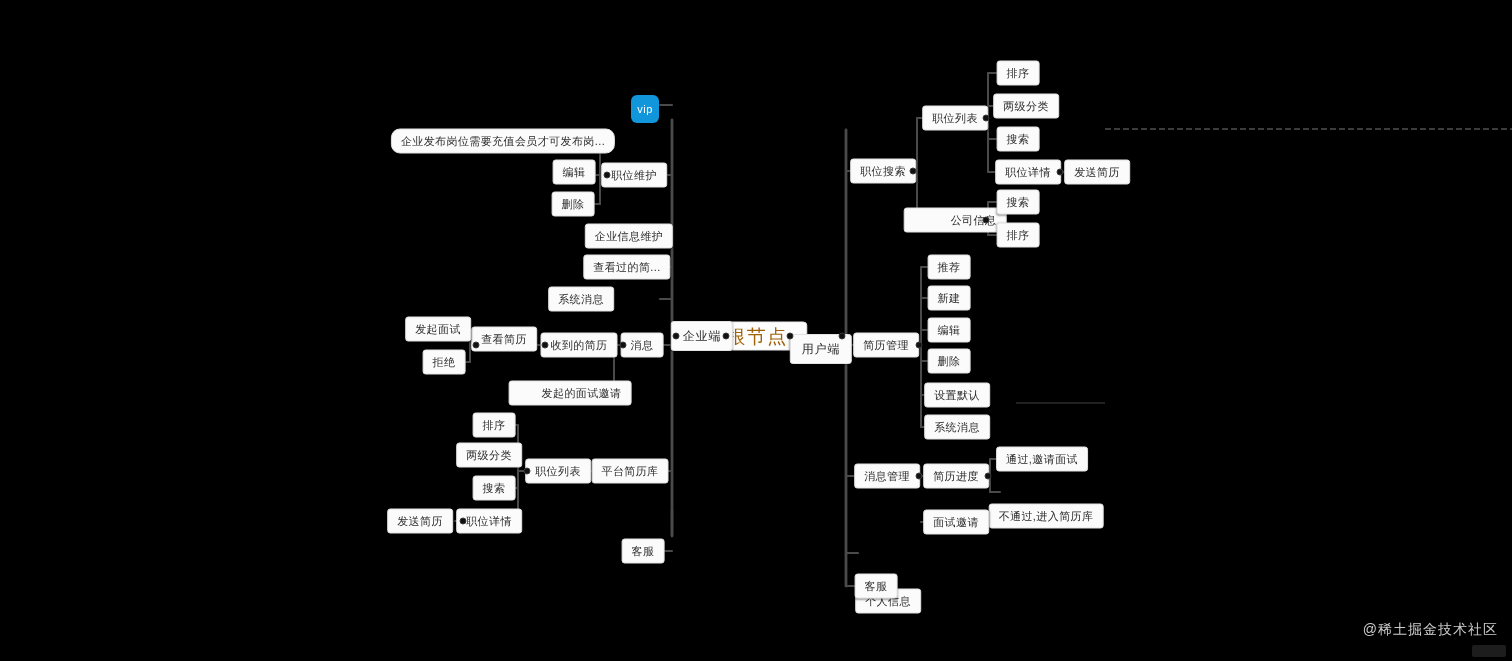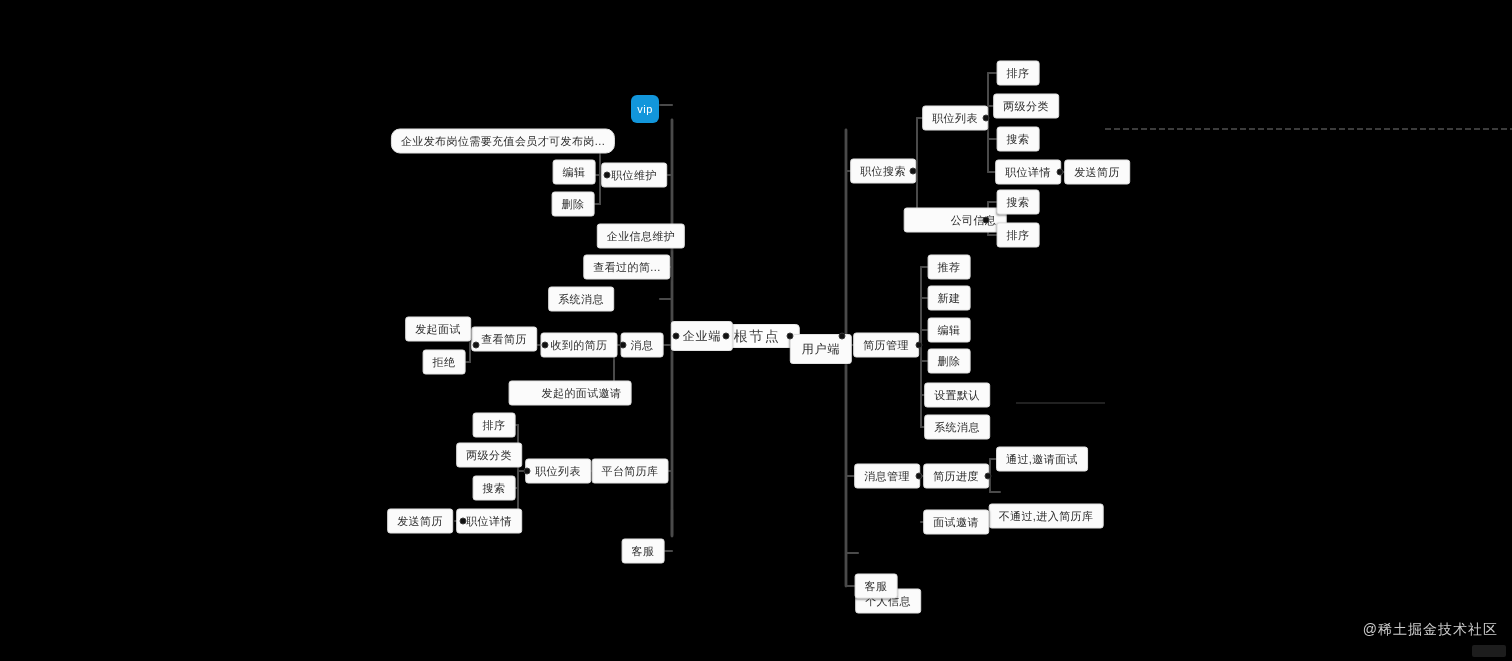--- a/index.html
+++ b/index.html
@@ -33,25 +33,25 @@
     white-space: nowrap;
     display: flex;
     align-items: center;
     justify-content: center;
     padding: 6px 9px;
     box-shadow: 0 1px 2px rgba(0,0,0,0.35);
     transform: translate(-50%, -50%);
     letter-spacing: .4px;
   }
   .node.root {
-    font-size: 14px;
+    font-size: 19px;
     padding: 4px 18px;
     border-radius: 4px;
     background: #fdfdfd;
-    color: #404040;
+    color: #a16207;
     letter-spacing: 1.5px;
     font-weight: normal;
     border-color: #e8e8e8;
   }
   .node.lvl1 {
     font-size: 12px;
     padding: 8px 11px;
     letter-spacing: .8px;
   }
   .node.wide { font-size: 11px; border-radius: 9px; }
@@ -229,21 +229,21 @@
   <div class="node lvl1" style="left:702px; top:336px;">企业端</div>
 
   <div class="vip-badge" style="left:645px; top:109px;">vip</div>
 
   <div class="node wide" style="left:503px; top:141px;">企业发布岗位需要充值会员才可发布岗...</div>
 
   <div class="node" style="left:634px; top:175px;">职位维护</div>
   <div class="node" style="left:574px; top:172px;">编辑</div>
   <div class="node" style="left:573px; top:204px;">删除</div>
 
-  <div class="node" style="left:629px; top:236px;margin-left:12px;">企业信息维护</div>
+  <div class="node" style="left:629px; top:236px;">企业信息维护</div>
   <div class="node" style="left:627px; top:267px;">查看过的简...</div>
   <div class="node" style="left:581px; top:299px;">系统消息</div>
 
   <div class="node" style="left:642px; top:345px;">消息</div>
   <div class="node" style="left:579px; top:345px;">收到的简历</div>
   <div class="node" style="left:504px; top:339px;">查看简历</div>
   <div class="node" style="left:438px; top:329px;text-align:right;">发起面试</div>
   <div class="node" style="left:444px; top:362px;">拒绝</div>
   <div class="node" style="left:570px; top:393px;padding-left:32px;">发起的面试邀请</div>
 

